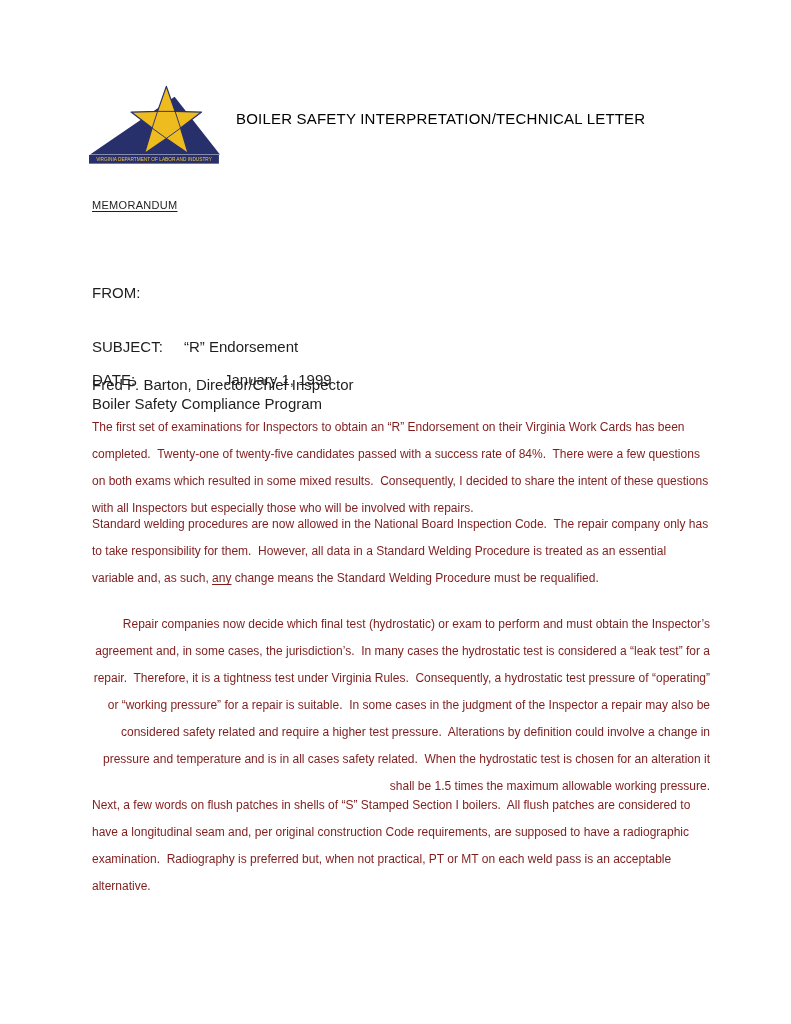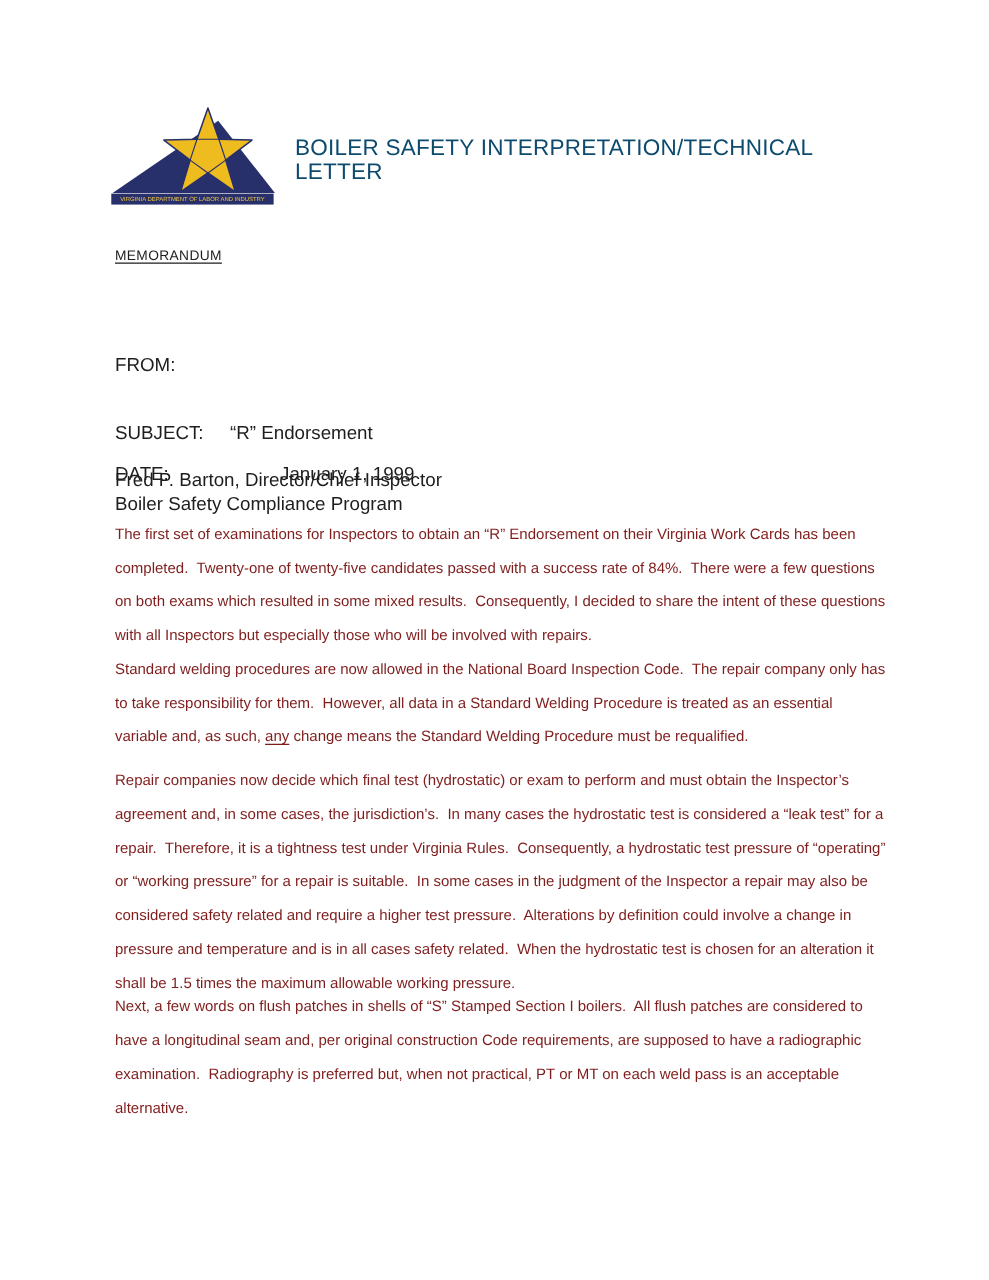--- a/index.html
+++ b/index.html
@@ -8,41 +8,41 @@
     width: 791px;
     height: 1024px;
     background: #ffffff;
     font-family: "Liberation Sans", "DejaVu Sans", sans-serif;
     color: #1e1e1e;
     overflow: hidden;
   }
   .logo { position: absolute; left: 88px; top: 84px; width: 134px; height: 82px; }
   .doc-title {
     position: absolute; left: 236px; top: 109px; width: 470px;
-    font-size: 18px; line-height: 19px; letter-spacing: 0.2px; color: #0c4a6e;
+    font-size: 15px; line-height: 19px; letter-spacing: 0.2px; color: #000000;
   }
   .memo-heading {
     position: absolute; left: 92px; top: 199px;
     font-size: 11px; letter-spacing: 0.3px;
     text-decoration: underline; text-underline-offset: 2px;
   }
   .field { position: absolute; left: 92px; display: flex; font-size: 15px; line-height: 18.5px; }
   .field .label { width: 92px; flex: 0 0 92px; }
   .f-to      { top: 251px; }
   .f-from    { top: 284px; flex-direction: column; }
   .f-subject { top: 338px; align-items: flex-end; }
   .f-date    { top: 371px; gap: 40px; }
   .para {
     position: absolute; left: 92px; width: 618px;
     font-size: 12px; line-height: 27px;
     white-space: pre-wrap; color: #7f1d1d;
   }
   .p1 { top: 414px; }
-  .p2 { top: 522px; }
-  .p3 { top: 611px; }
+  .p2 { top: 511px; }
+  .p3 { top: 611px; text-align: right; }
   .p4 { top: 792px; }
   .u  { text-decoration: underline; text-underline-offset: 2px; }
 </style>
 </head>
 <body>
 
 <div class="page">
 
   <div class="logo">
     <svg width="134" height="82" viewBox="0 0 130 79">

